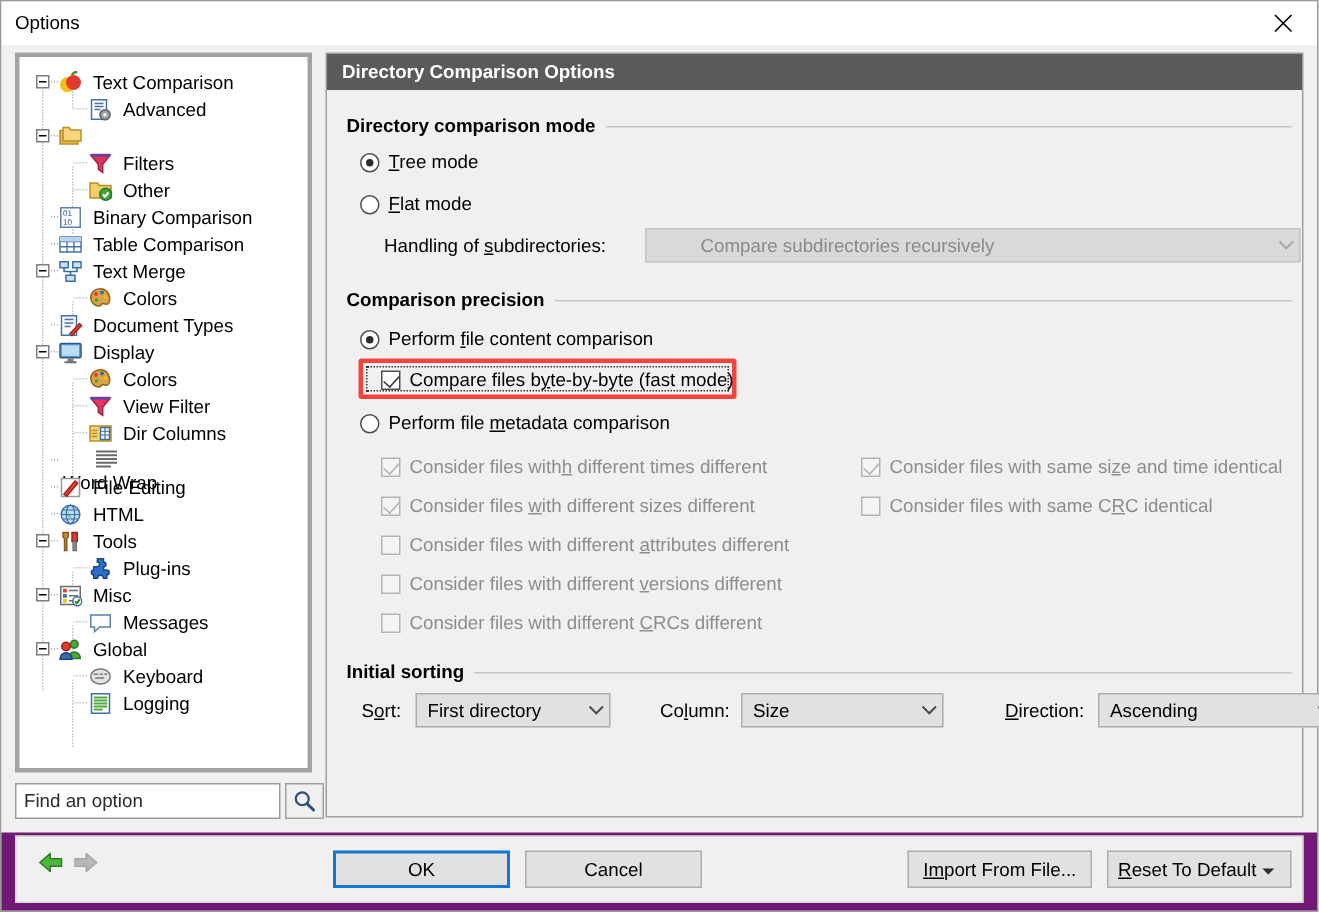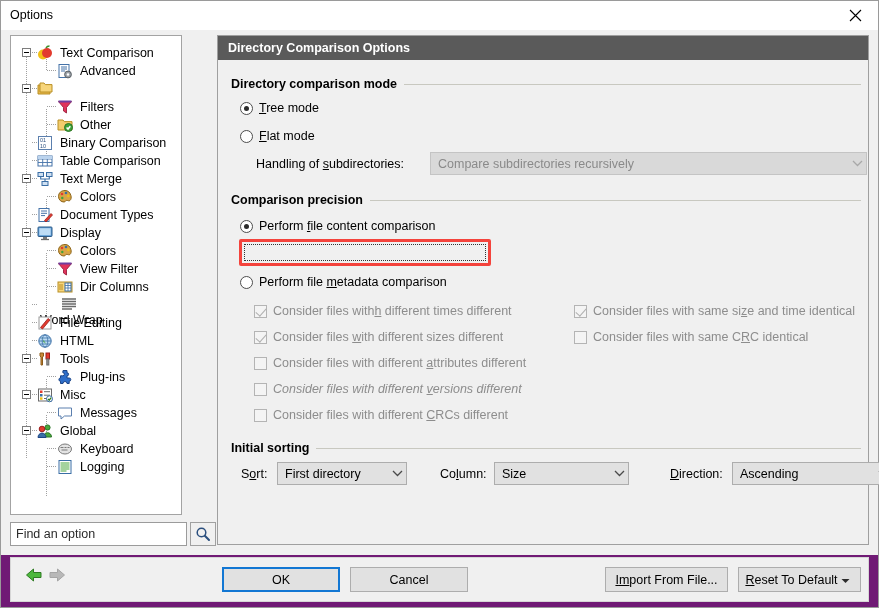--- a/index.html
+++ b/index.html
@@ -42,23 +42,23 @@
   
   .body-area {
     position: absolute; left: 0; top: 29px;
     width: 877px; height: 525px;
     background: #f0f0f0;
   }
 
   
   .tree-panel {
     position: absolute; left: 9px; top: 5px;
-    width: 172px; height: 480px;
+    width: 198px; height: 480px;
     background: #ffffff;
-    border: 1px solid #a3a3a3;
+    border: 3px solid #a3a3a3;
     overflow: hidden;
   }
   .tree-item {
     position: absolute;
     height: 18px;
     display: flex; align-items: center;
     white-space: nowrap;
     font-size: 12.5px;
     cursor: default;
   }
@@ -180,21 +180,21 @@
     position: absolute;
     background: #e1e1e1;
     border: 1px solid #adadad;
     display: flex; align-items: center;
     font-size: 12.5px;
     cursor: default;
   }
   .combo .combo-text { padding-left: 7px; flex: 1; white-space: nowrap; overflow: hidden; }
   .combo .arrow { width: 17px; display:flex; align-items:center; justify-content:center; }
   .combo.disabled { background: #d9d9d9; border-color: #c4c4c4; }
-  .combo.disabled .combo-text { color: #8a8a8a; }
+  .combo.disabled .combo-text { color: #8a8a8a; margin-left: 29px; }
 
   
   .footer {
     position: absolute; left: 0; top: 554px;
     width: 877px; height: 52px;
     background: #701a75;
   }
   .footer-inner {
     position: absolute; left: 9px; top: 2px;
     width: 859px; height: 45px;
@@ -572,40 +572,44 @@
         <span class="group-rule"></span>
       </div>
 
       <div class="ctl" style="left:22px; top:183px;">
         <span class="radio checked"></span>
         <span class="ctl-label"><span>Perform </span><u class="acc">f</u><span>ile content comparison</span></span>
       </div>
 
       <div class="red-highlight" style="left:21px; top:203px; width:252px; height:27px;"></div>
       <div class="focus-dotted" style="left:26px; top:208px; width:242px; height:17px;"></div>
+      <div class="ctl" style="left:36px; top:210px;">
+        <span class="checkbox checked"></span>
+        <span class="ctl-label"><span>Compare files b</span><u class="acc">y</u><span>te-by-byte (fast mode)</span></span>
+      </div>
 
       <div class="ctl" style="left:22px; top:239px;">
         <span class="radio"></span>
         <span class="ctl-label"><span>Perform file </span><u class="acc">m</u><span>etadata comparison</span></span>
       </div>
 
       <div id="left-options">
           <div class="ctl disabled" style="left: 36px; top: 268px;">
             <span class="checkbox checked"></span>
             <span class="ctl-label"><span>Consider files with</span><u class="acc">h</u><span> different times different</span></span>
           </div>
           <div class="ctl disabled" style="left: 36px; top: 294px;">
             <span class="checkbox checked"></span>
             <span class="ctl-label"><span>Consider files </span><u class="acc">w</u><span>ith different sizes different</span></span>
           </div>
           <div class="ctl disabled" style="left: 36px; top: 320px;">
             <span class="checkbox"></span>
             <span class="ctl-label"><span>Consider files with different </span><u class="acc">a</u><span>ttributes different</span></span>
           </div>
-          <div class="ctl disabled" style="left: 36px; top: 346px; font-style: italic;">
+          <div class="ctl disabled" style="left: 36px; top: 346px;">
             <span class="checkbox"></span>
             <span class="ctl-label"><span>Consider files with different </span><u class="acc">v</u><span>ersions different</span></span>
           </div>
           <div class="ctl disabled" style="left: 36px; top: 372px;">
             <span class="checkbox"></span>
             <span class="ctl-label"><span>Consider files with different </span><u class="acc">C</u><span>RCs different</span></span>
           </div>
         </div>
       <div id="right-options">
           <div class="ctl disabled" style="left: 356px; top: 268px;">

